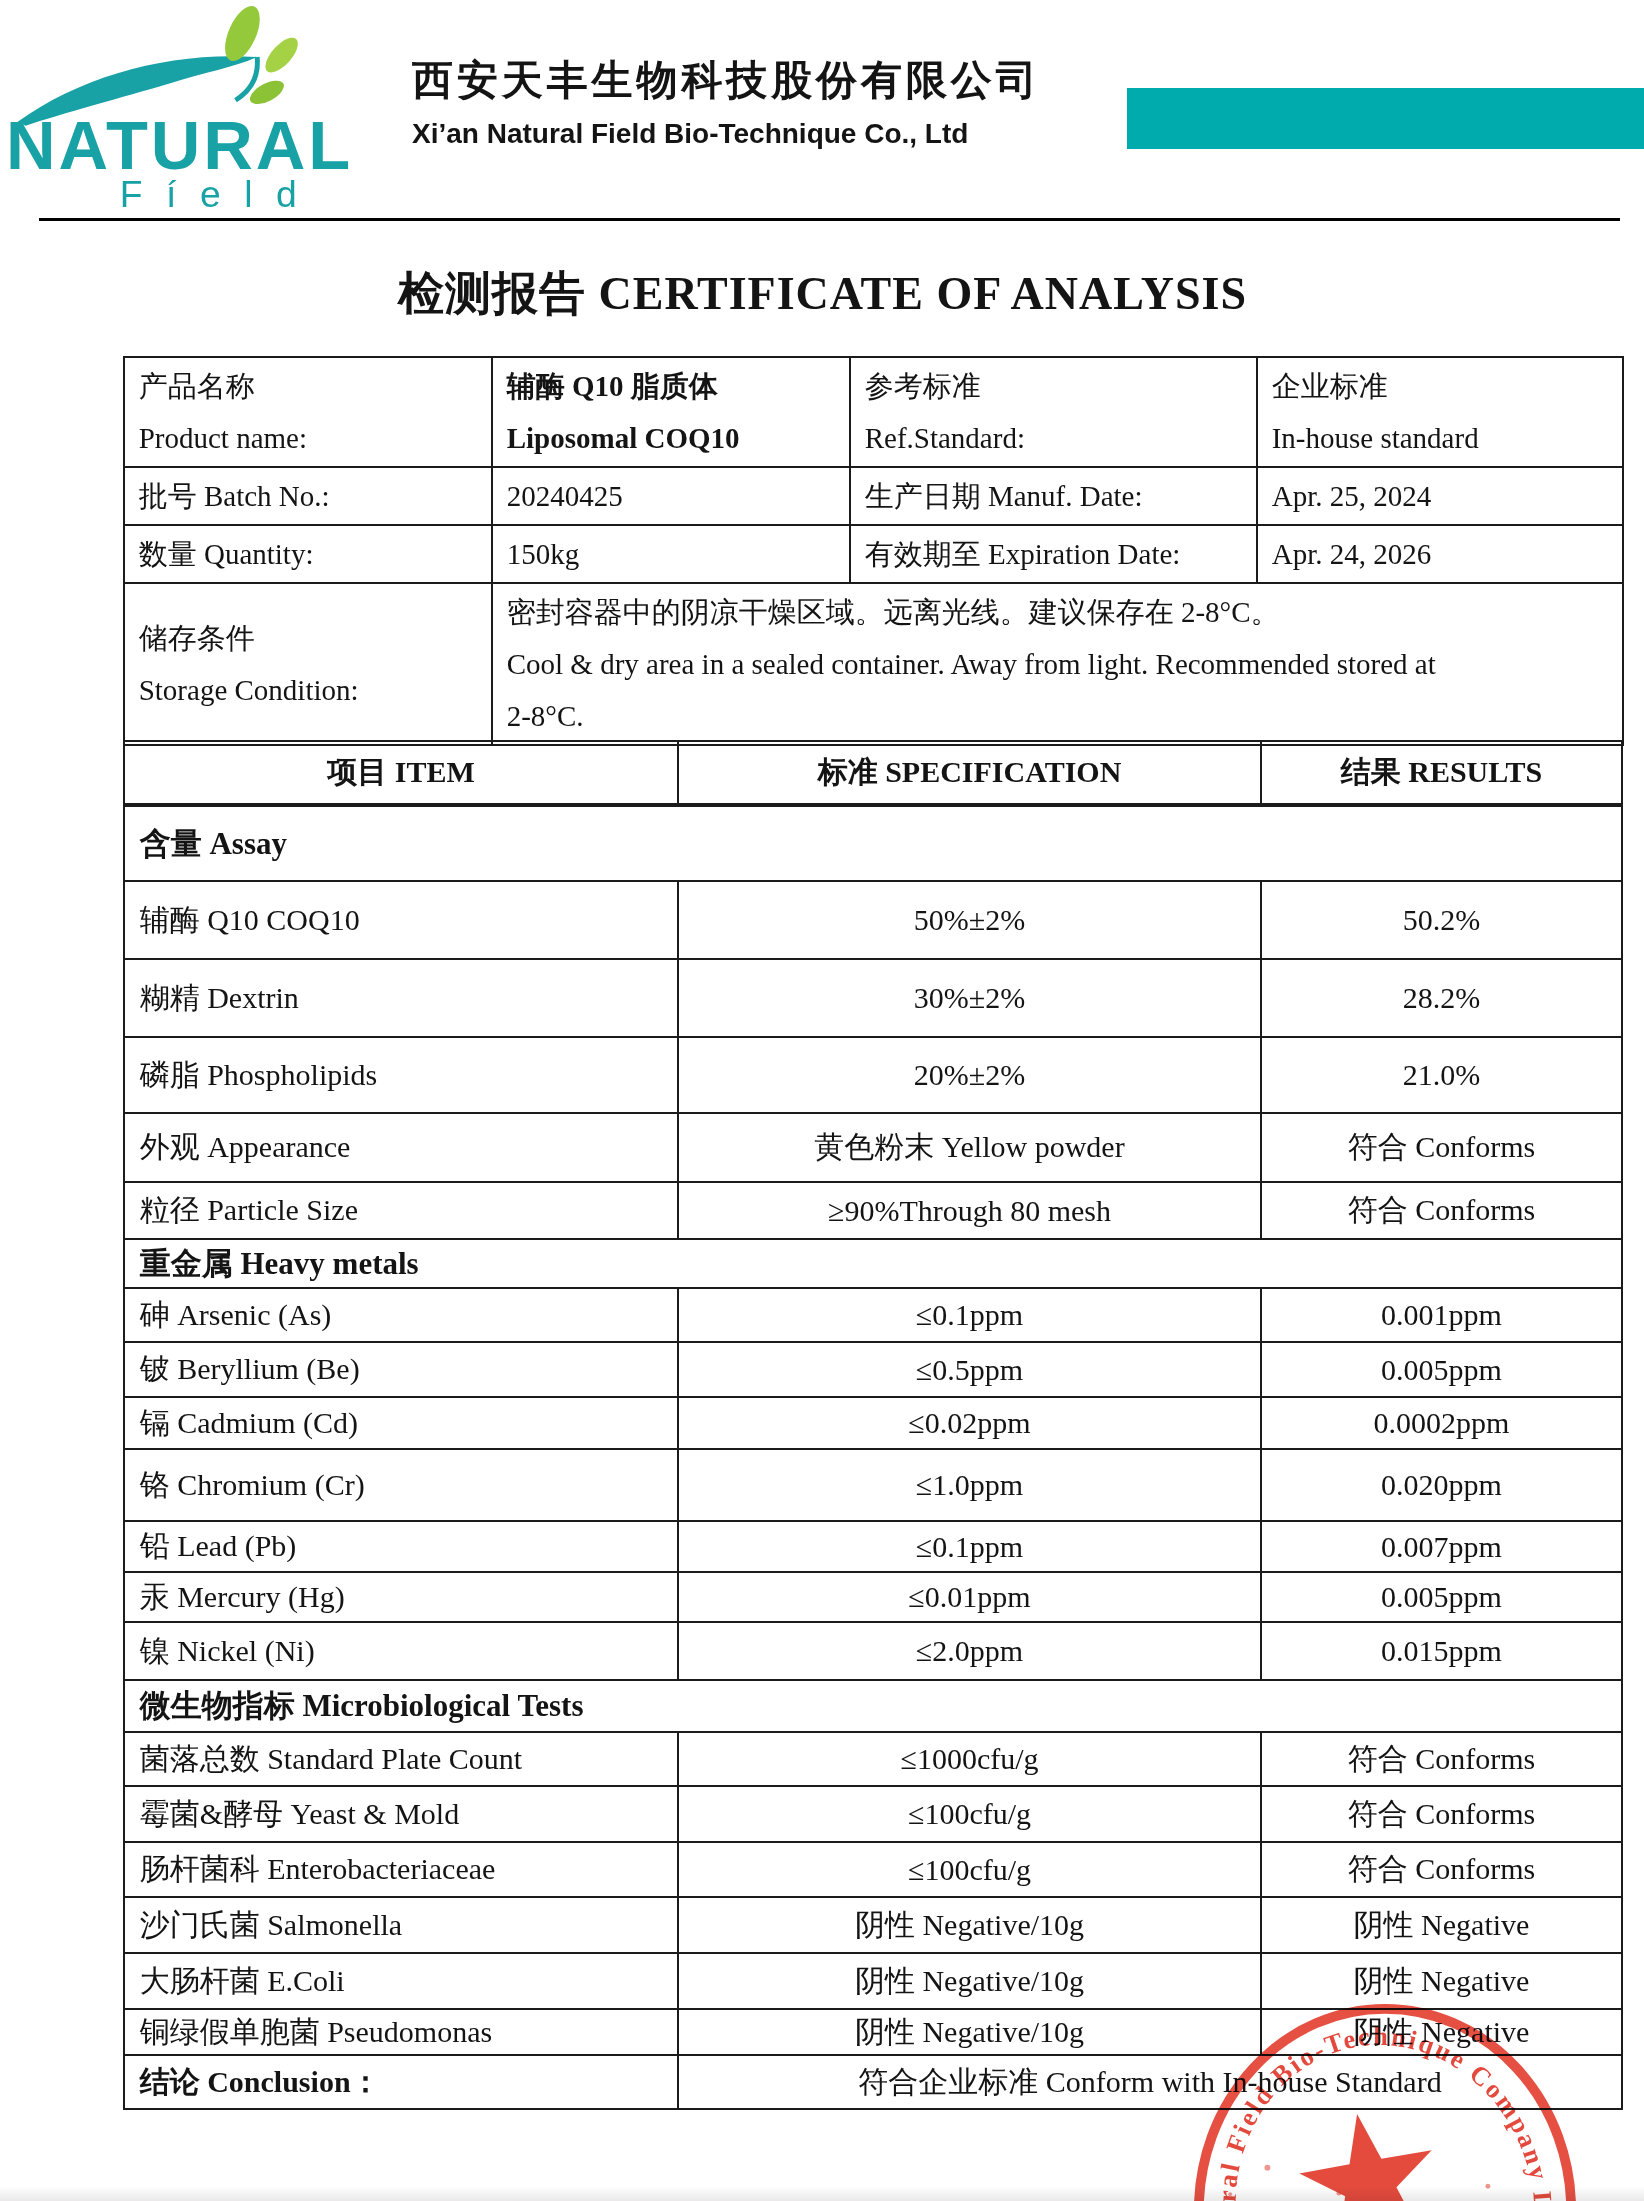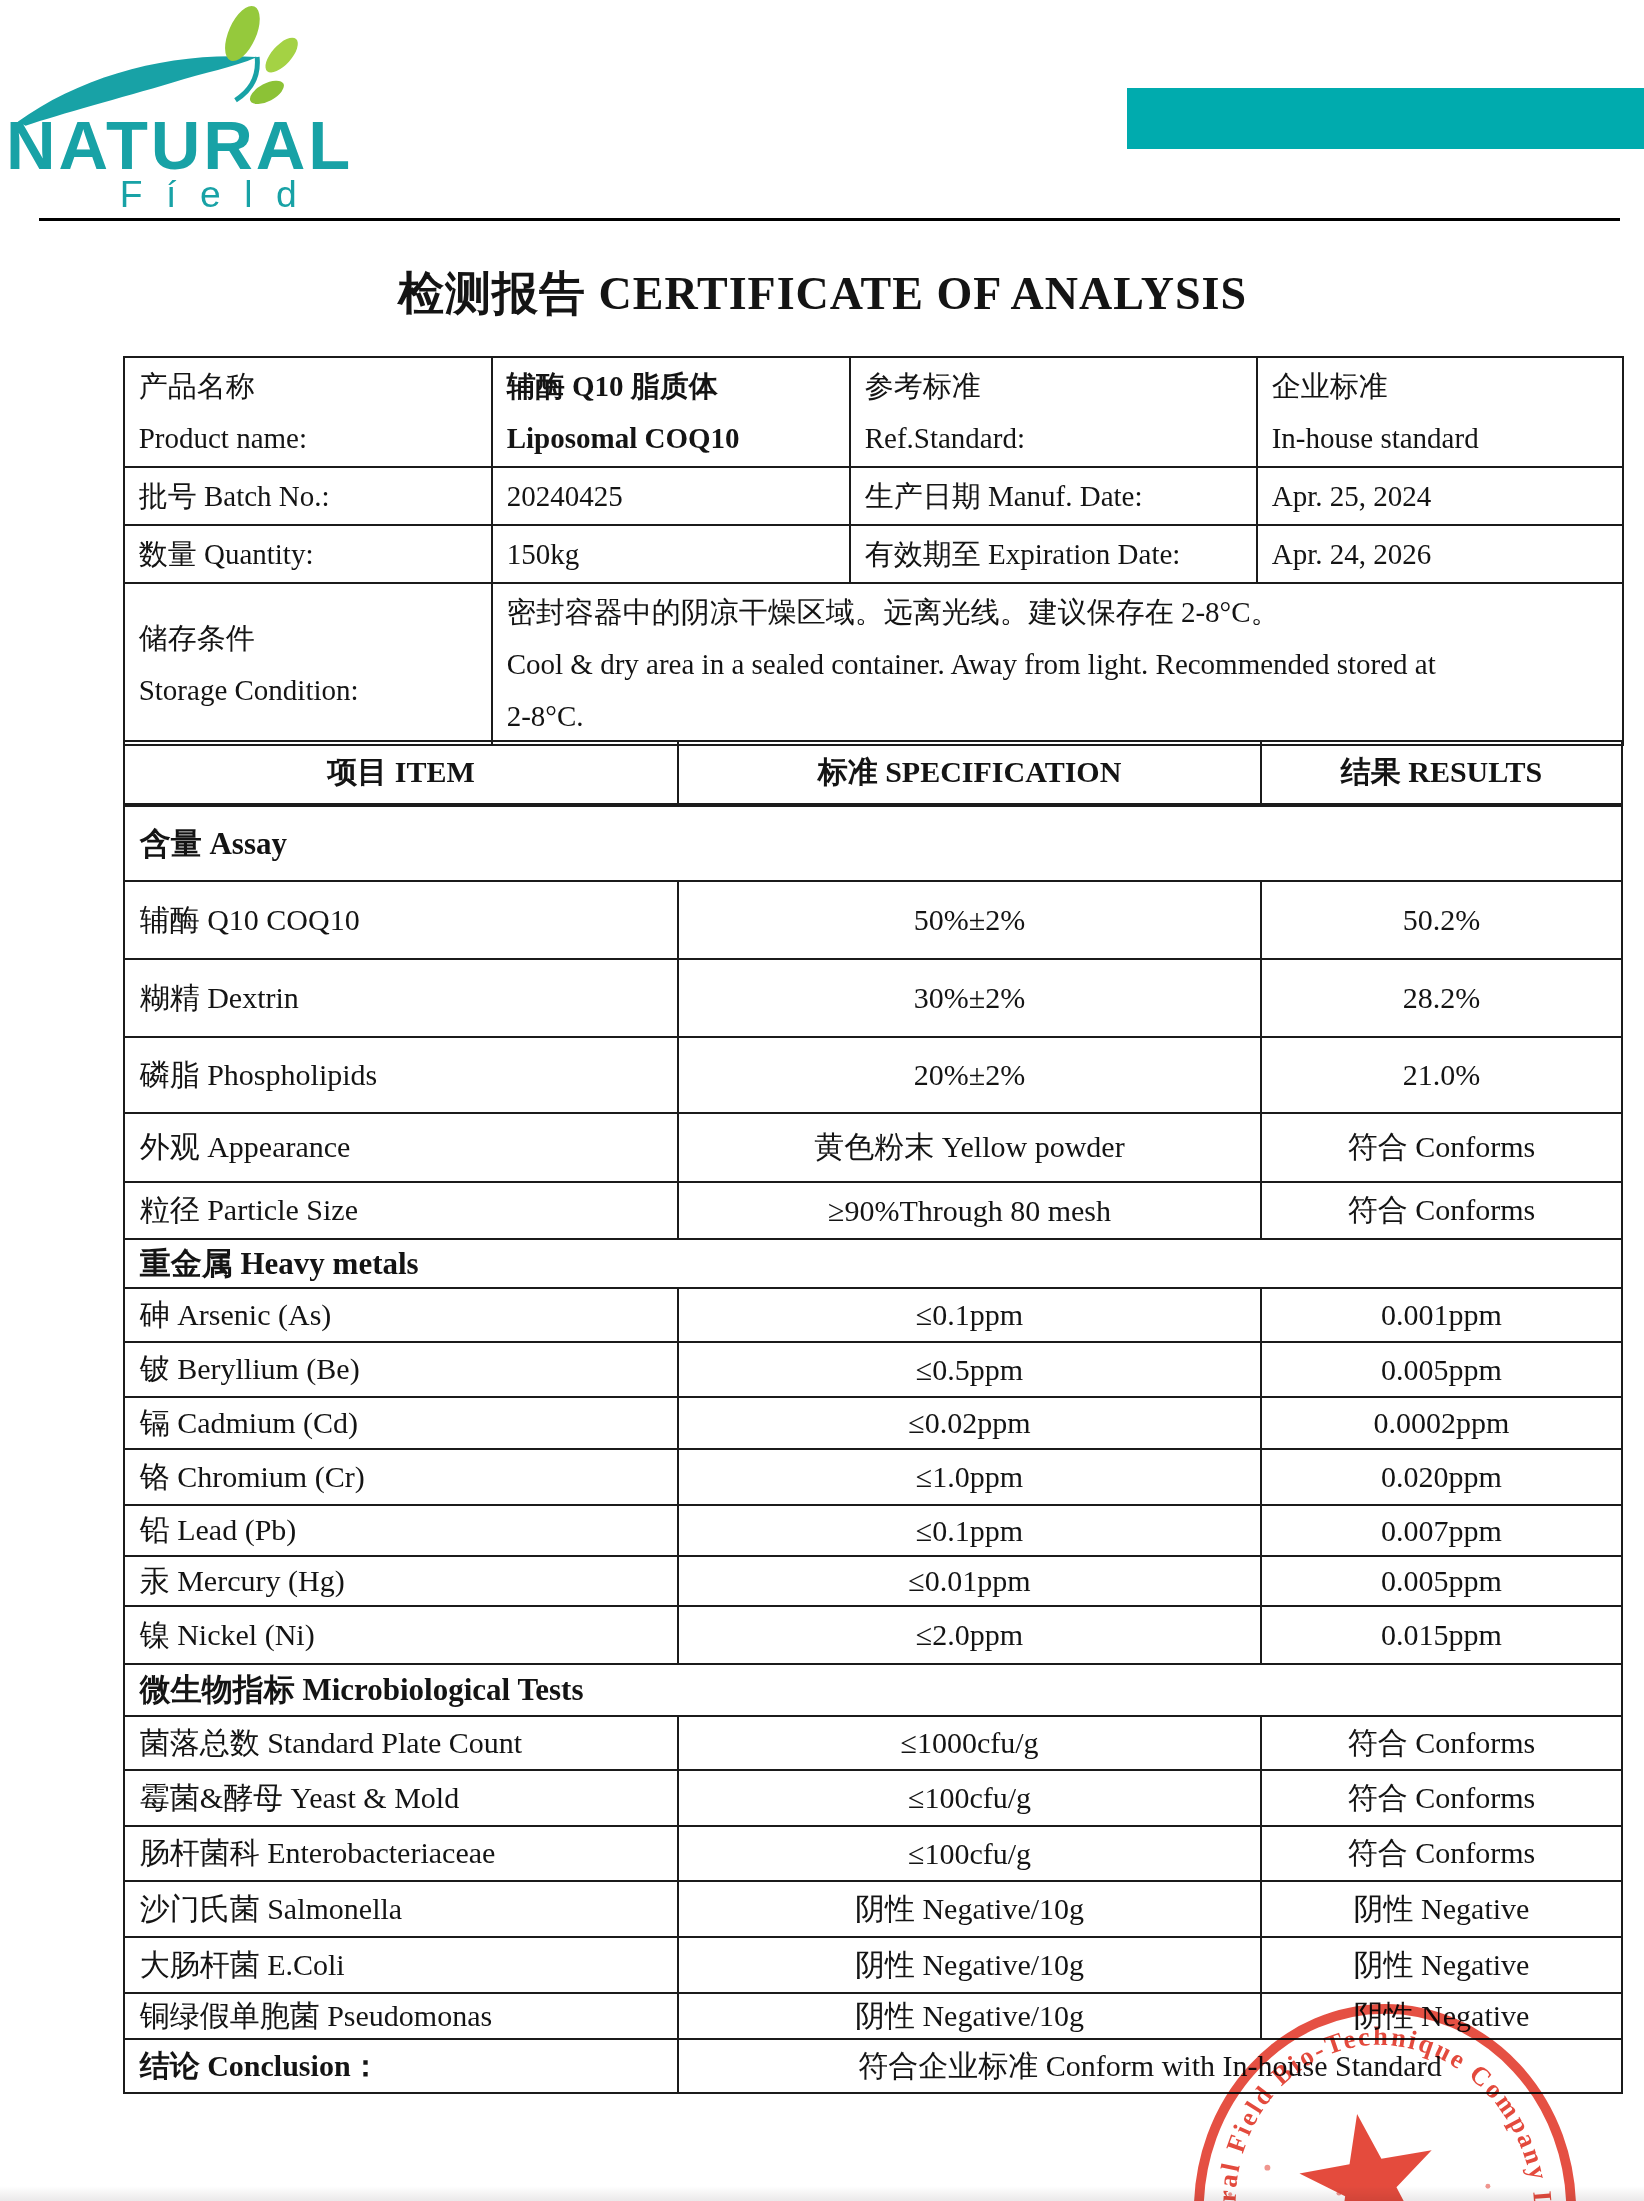--- a/index.html
+++ b/index.html
@@ -44,20 +44,24 @@
     <path d="M258 52 C 260 72, 252 86, 236 96" stroke="#18A2A6" stroke-width="5" fill="none"></path>
     <g>
       <ellipse cx="243" cy="28" rx="14" ry="30" transform="rotate(24 243 28)" fill="#95C93C"></ellipse>
       <ellipse cx="283" cy="50" rx="10" ry="22" transform="rotate(42 283 50)" fill="#A4D244"></ellipse>
       <ellipse cx="268" cy="88" rx="9" ry="19" transform="rotate(62 268 88)" fill="#8CC236"></ellipse>
     </g>
     <text x="2" y="166" font-family="Liberation Sans, DejaVu Sans, sans-serif" font-size="70" font-weight="800" letter-spacing="3" fill="#18A2A6">NATURAL</text>
     <text x="118" y="205" font-family="Liberation Sans, DejaVu Sans, sans-serif" font-size="38" letter-spacing="24" fill="#18A2A6">Fíeld</text>
   </svg>
 
+  <div class="company">
+    <div class="company-cn">西安天丰生物科技股份有限公司</div>
+    <div class="company-en">Xi’an Natural Field Bio-Technique Co., Ltd</div>
+  </div>
 
   <div class="accent-bar"></div>
   <div class="rule"></div>
 
   <div class="title">检测报告 CERTIFICATE OF ANALYSIS</div>
 
   <table class="info">
     <colgroup>
         <col style="width:368px">
         <col style="width:358px">
@@ -176,21 +180,21 @@
         <tr style="height: 55px;">
           <td class="item">铍 Beryllium (Be)</td>
           <td class="spec">≤0.5ppm</td>
           <td class="result">0.005ppm</td>
         </tr>
         <tr style="height: 52px;">
           <td class="item">镉 Cadmium (Cd)</td>
           <td class="spec">≤0.02ppm</td>
           <td class="result">0.0002ppm</td>
         </tr>
-        <tr style="height: 56px;">
+        <tr style="height: 72px;">
           <td class="item">铬 Chromium (Cr)</td>
           <td class="spec">≤1.0ppm</td>
           <td class="result">0.020ppm</td>
         </tr>
         <tr style="height: 51px;">
           <td class="item">铅 Lead (Pb)</td>
           <td class="spec">≤0.1ppm</td>
           <td class="result">0.007ppm</td>
         </tr>
         <tr style="height: 50px; border-radius: 21px;">

